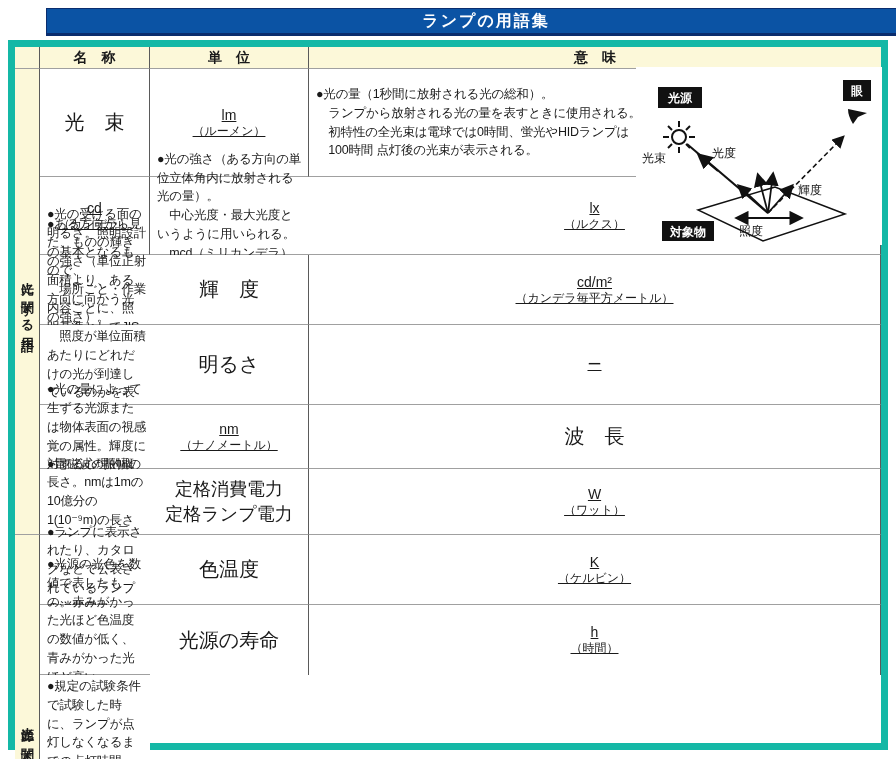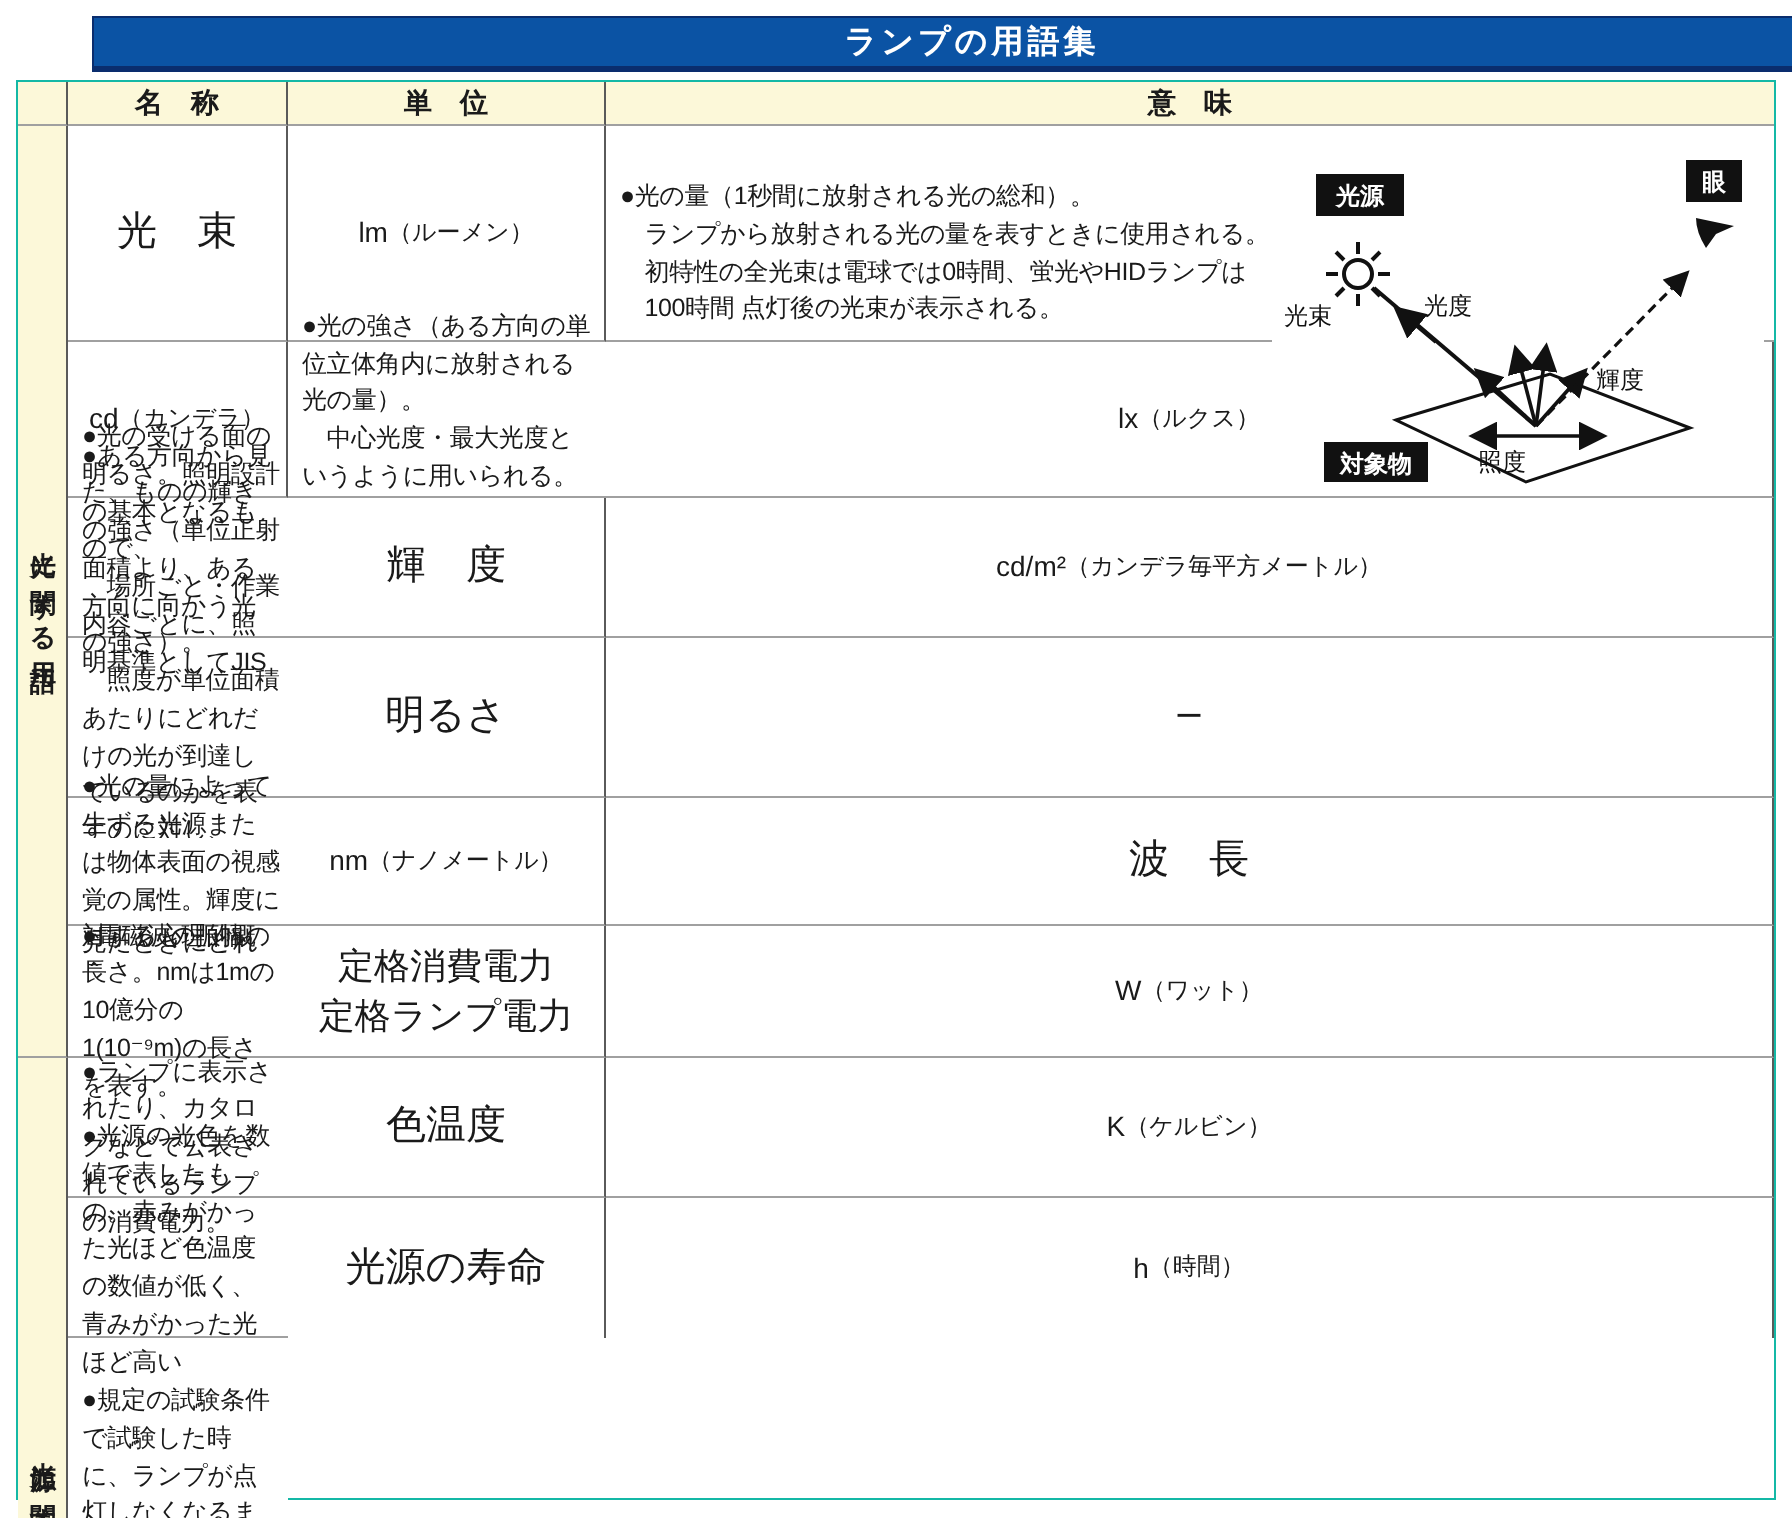--- a/index.html
+++ b/index.html
@@ -9,40 +9,40 @@
   .title-bar{
     position:absolute;left:8px;top:8px;width:880px;height:28px;
     box-sizing:border-box;background:#0b53a4;
     border:1px solid #0a2d6e;border-bottom:3px solid #0a2d6e;
     display:flex;align-items:center;justify-content:center;
     color:#ffffff;font-weight:bold;font-size:16px;letter-spacing:2px;margin-left:38px;
   }
 
   .glossary{
     position:absolute;left:8px;top:40px;width:880px;height:710px;
-    box-sizing:border-box;border:1px solid #14b8a6;background:#ffffff;
+    box-sizing:border-box;border:7px solid #14b8a6;background:#ffffff;
     display:grid;
     grid-template-columns:25px 110px 159px 1fr;
     grid-template-rows:22px 108px 78px 70px 80px 64px 66px 70px 70px 1fr;
   }
   .cell{box-sizing:border-box;border-right:1px solid #5a5a5a;border-bottom:1px solid #a0a0a0;
         display:flex;align-items:center;justify-content:center;background:#ffffff;}
   .cell.last-col{border-right:none;}
   .cell.last-row{border-bottom:none;}
   .hdr{background:#fcf8d9;font-weight:bold;font-size:14px;}
   .group{background:#fcf8d9;font-weight:bold;font-size:13px;
          writing-mode:vertical-rl;text-orientation:upright;letter-spacing:2px;}
   .gA{grid-column:1;grid-row:2/8;}
   .gB{grid-column:1;grid-row:8/11;}
   .name{font-size:20px;white-space:pre-line;text-align:center;line-height:1.35;}
-  .unit{flex-direction:row;line-height:1.3;text-align:center;}
+  .unit{flex-direction:column;line-height:1.3;text-align:center;text-decoration:underline;}
   .unit .sym{font-size:14px;}
   .unit .read{font-size:12px;white-space:nowrap;}
   .meaning{justify-content:flex-start;font-size:12.5px;letter-spacing:-0.2px;
-           line-height:1.5;white-space:pre-line;padding:2px 4px 2px 7px;text-align:left;margin-top:20px;}
+           line-height:1.5;white-space:pre-line;padding:2px 4px 2px 7px;text-align:left;}
 
   .diagram{
     position:absolute;left:636px;top:67px;width:246px;height:178px;
     background:#ffffff;
   }
   .diagram svg{display:block;}
   .dlabel{font-size:12px;font-weight:bold;fill:#ffffff;}
   .dtext{font-size:12px;fill:#111111;}
 </style>
 </head>

